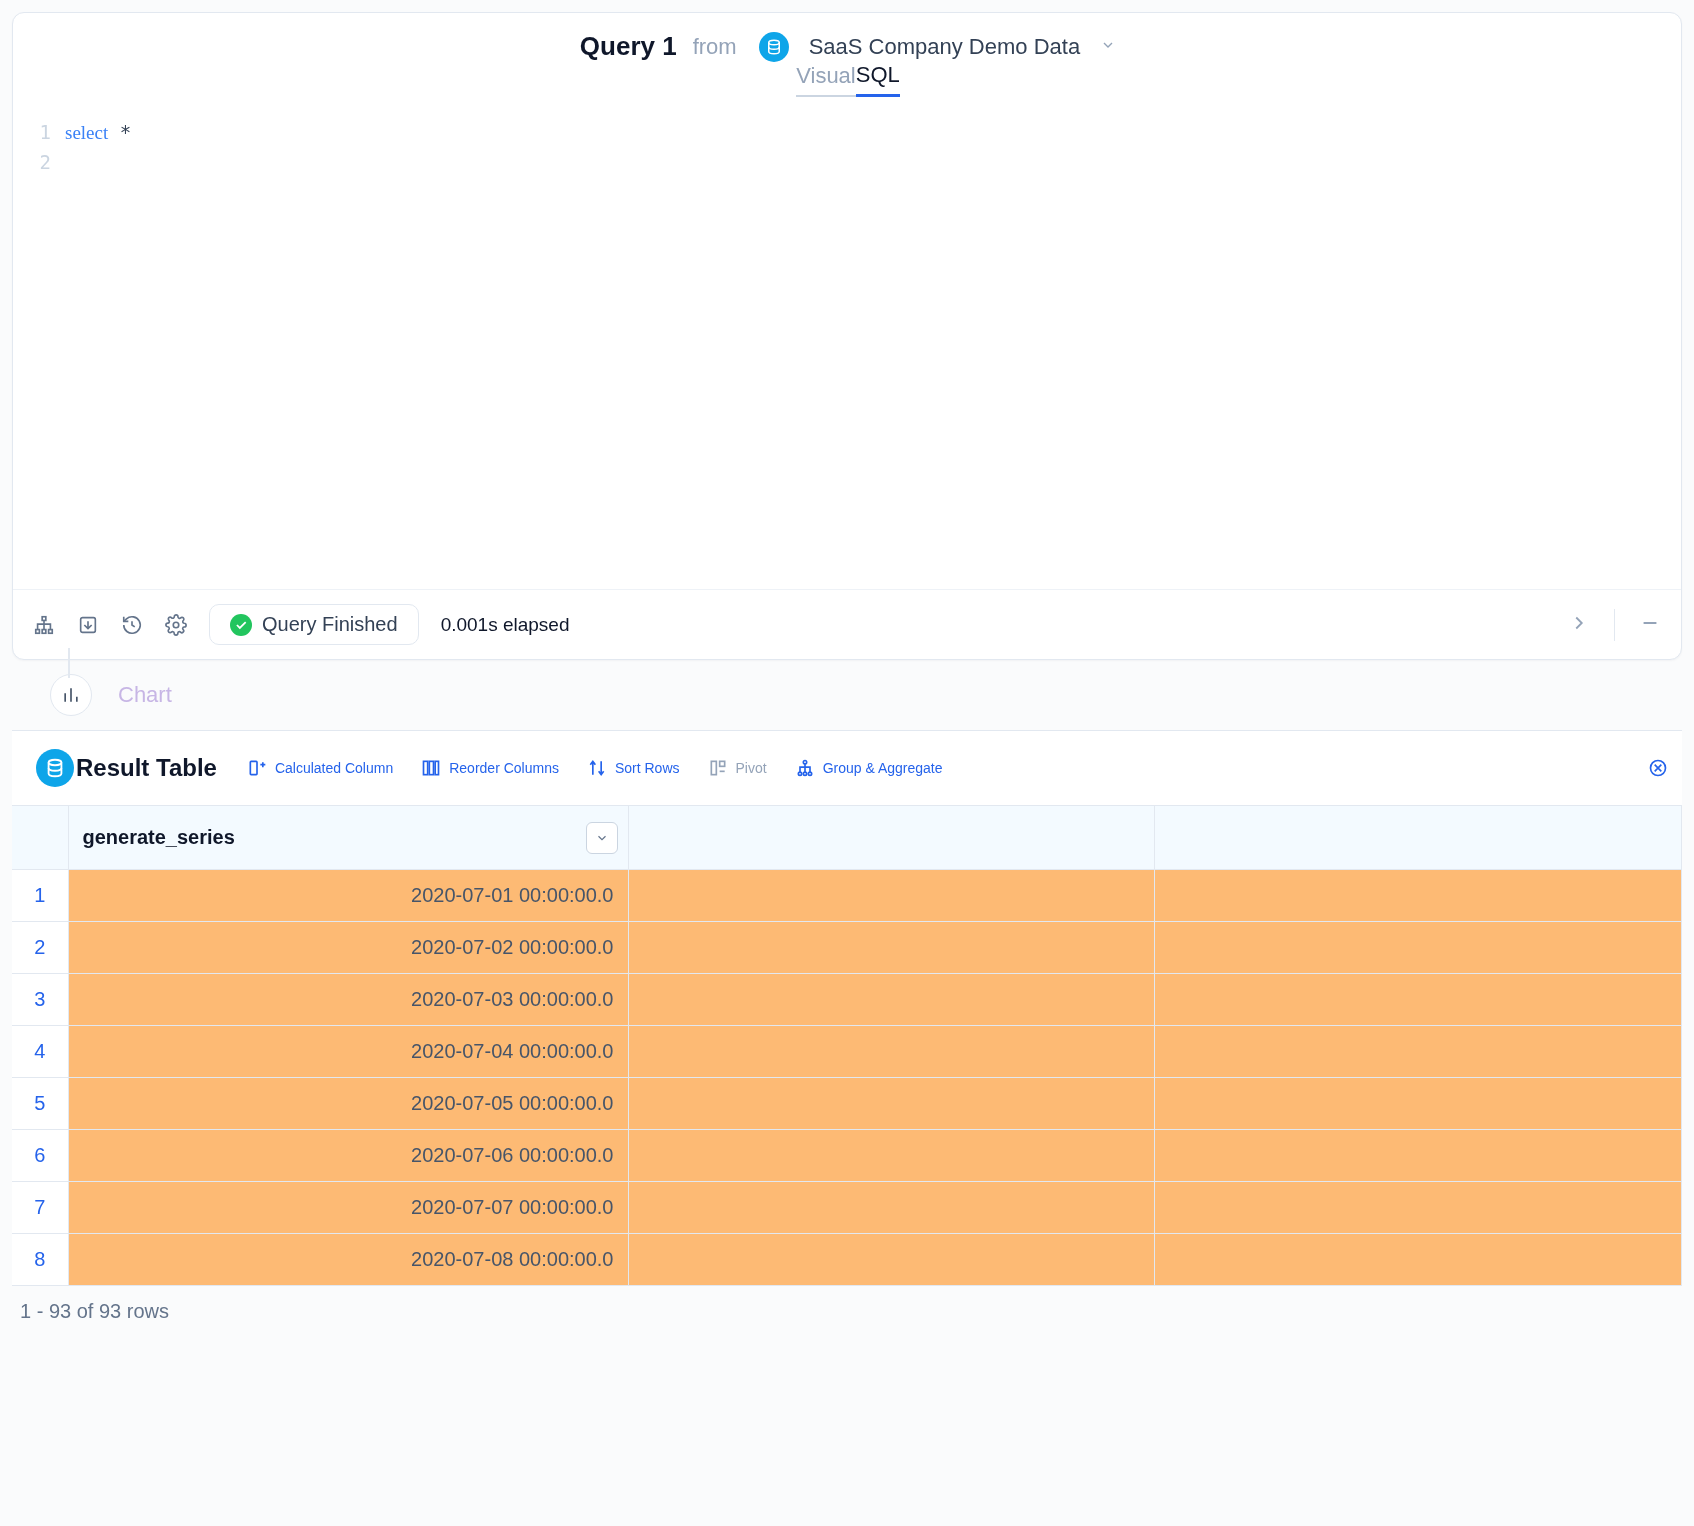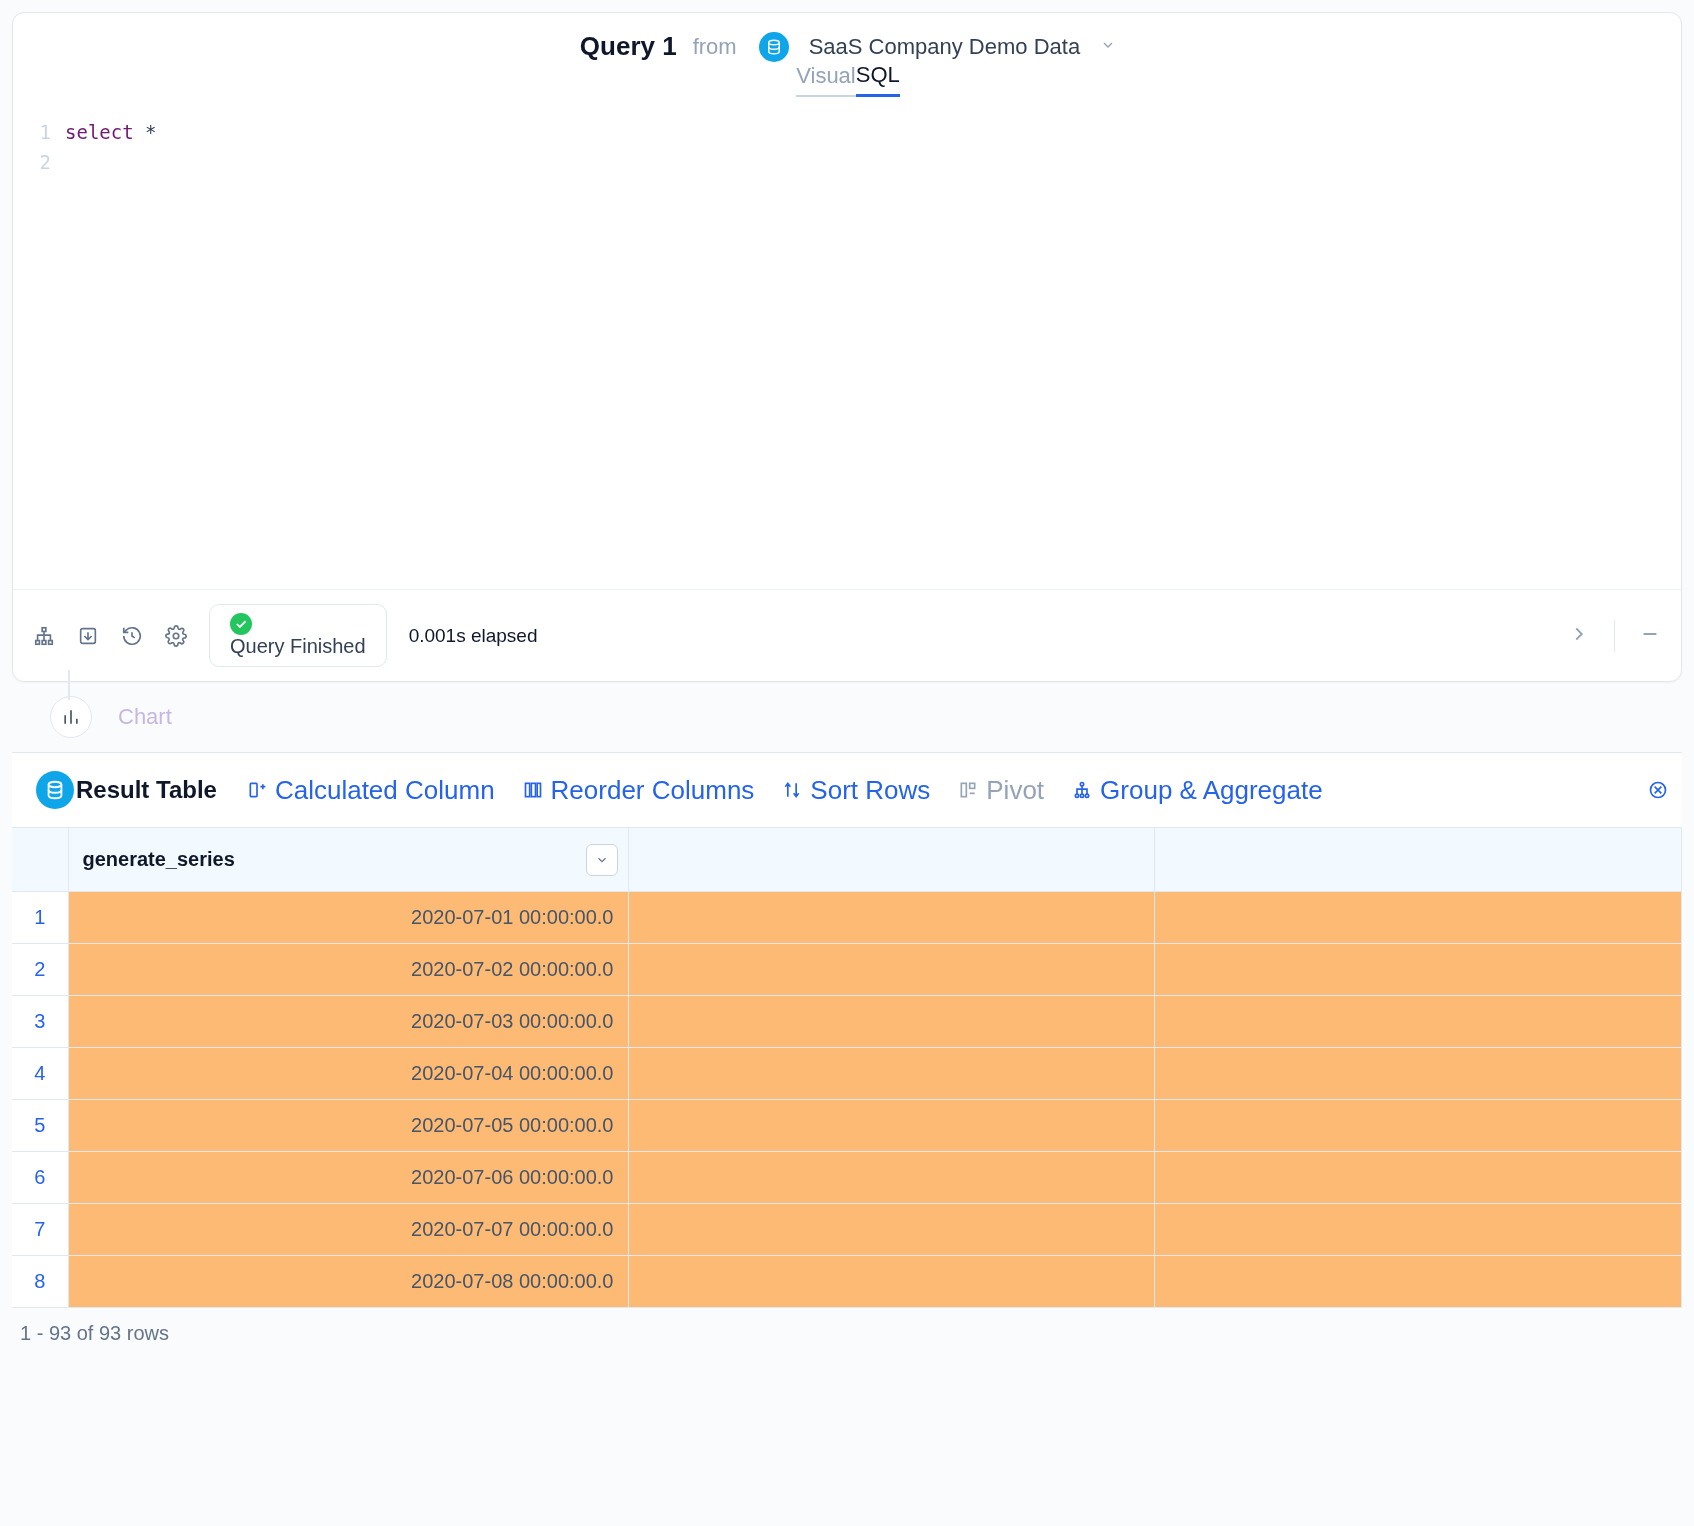--- a/index.html
+++ b/index.html
@@ -46,36 +46,36 @@
   font-family: ui-monospace, SFMono-Regular, Menlo, Consolas, monospace;
   font-size: 19px;
   line-height: 30px;
   min-height: 480px;
   display: flex;
 }
 .gutter { width: 52px; text-align: right; color: #cbd5e1; user-select: none; }
 .gutter .ln { padding-right: 14px; }
 .code-lines { flex: 1; }
 .code-lines .line { white-space: pre; }
-.kw { color: #701a75; }
+.kw { color: #3b82f6; font-family: Liberation Serif, serif; }
 .op { color: #334155; }
 .fn { color: #1e293b; }
 .str { color: #16a34a; }
 .ty { color: #1e293b; }
 .status-bar {
   display: flex; align-items: center; justify-content: space-between;
   padding: 14px 20px;
   border-top: 1px solid #eef2f7;
 }
 .status-left { display: flex; align-items: center; gap: 22px; }
 .status-icon { color: #64748b; width: 22px; height: 22px; display: inline-flex; align-items: center; justify-content: center; }
 .status-pill {
-  display: inline-flex; align-items: flex-start; 
+  display: inline-flex; align-items: flex-end; gap: 10px;
   border: 1px solid #e2e8f0; border-radius: 10px;
-  padding: 8px 20px; font-size: 20px; color: #334155; flex-direction: column;
+  padding: 8px 20px; font-size: 20px; color: #334155;
 }
 .check-circle {
   width: 22px; height: 22px; border-radius: 50%;
   background: #22c55e; display: inline-flex; align-items: center; justify-content: center;
   color: #fff;
 }
 .elapsed { font-size: 19px; color: #0f172a; }
 .status-right { display: flex; align-items: center; gap: 24px; color: #94a3b8; }
 .status-right .sep { width: 1px; height: 32px; background: #e2e8f0; }
 .chart-row {
@@ -99,21 +99,21 @@
   border-bottom: 1px solid #e2e8f0;
   background: #fff;
 }
 .rh-left { display: flex; align-items: center; gap: 2px; }
 .rh-badge {
   width: 38px; height: 38px; border-radius: 50%; background: #0ea5e9;
   display: inline-flex; align-items: center; justify-content: center;
 }
 .rh-title { font-size: 24px; font-weight: 700; color: #0f172a; }
 .rh-actions { display: flex; align-items: center; gap: 28px; flex: 1; }
-.rh-action { display: inline-flex; align-items: center; gap: 8px; font-size: 26px; color: #2563eb; cursor: pointer; }
+.rh-action { display: inline-flex; align-items: center; gap: 8px; font-size: 14px; color: #2563eb; cursor: pointer; }
 .rh-action.muted { color: #94a3b8; }
 .rh-action svg { width: 20px; height: 20px; }
 .result-table { width: 100%; border-collapse: collapse; table-layout: fixed; }
 .result-table th, .result-table td { border-bottom: 1px solid #e2e8f0; border-right: 1px solid #e2e8f0; }
 .rownum-col { width: 56px; }
 .data-col-1 { width: 560px; }
 .result-table thead th {
   background: #f3faff; font-size: 20px; font-weight: 700; color: #0f172a;
   text-align: left; padding: 20px 14px; position: relative;
 }

